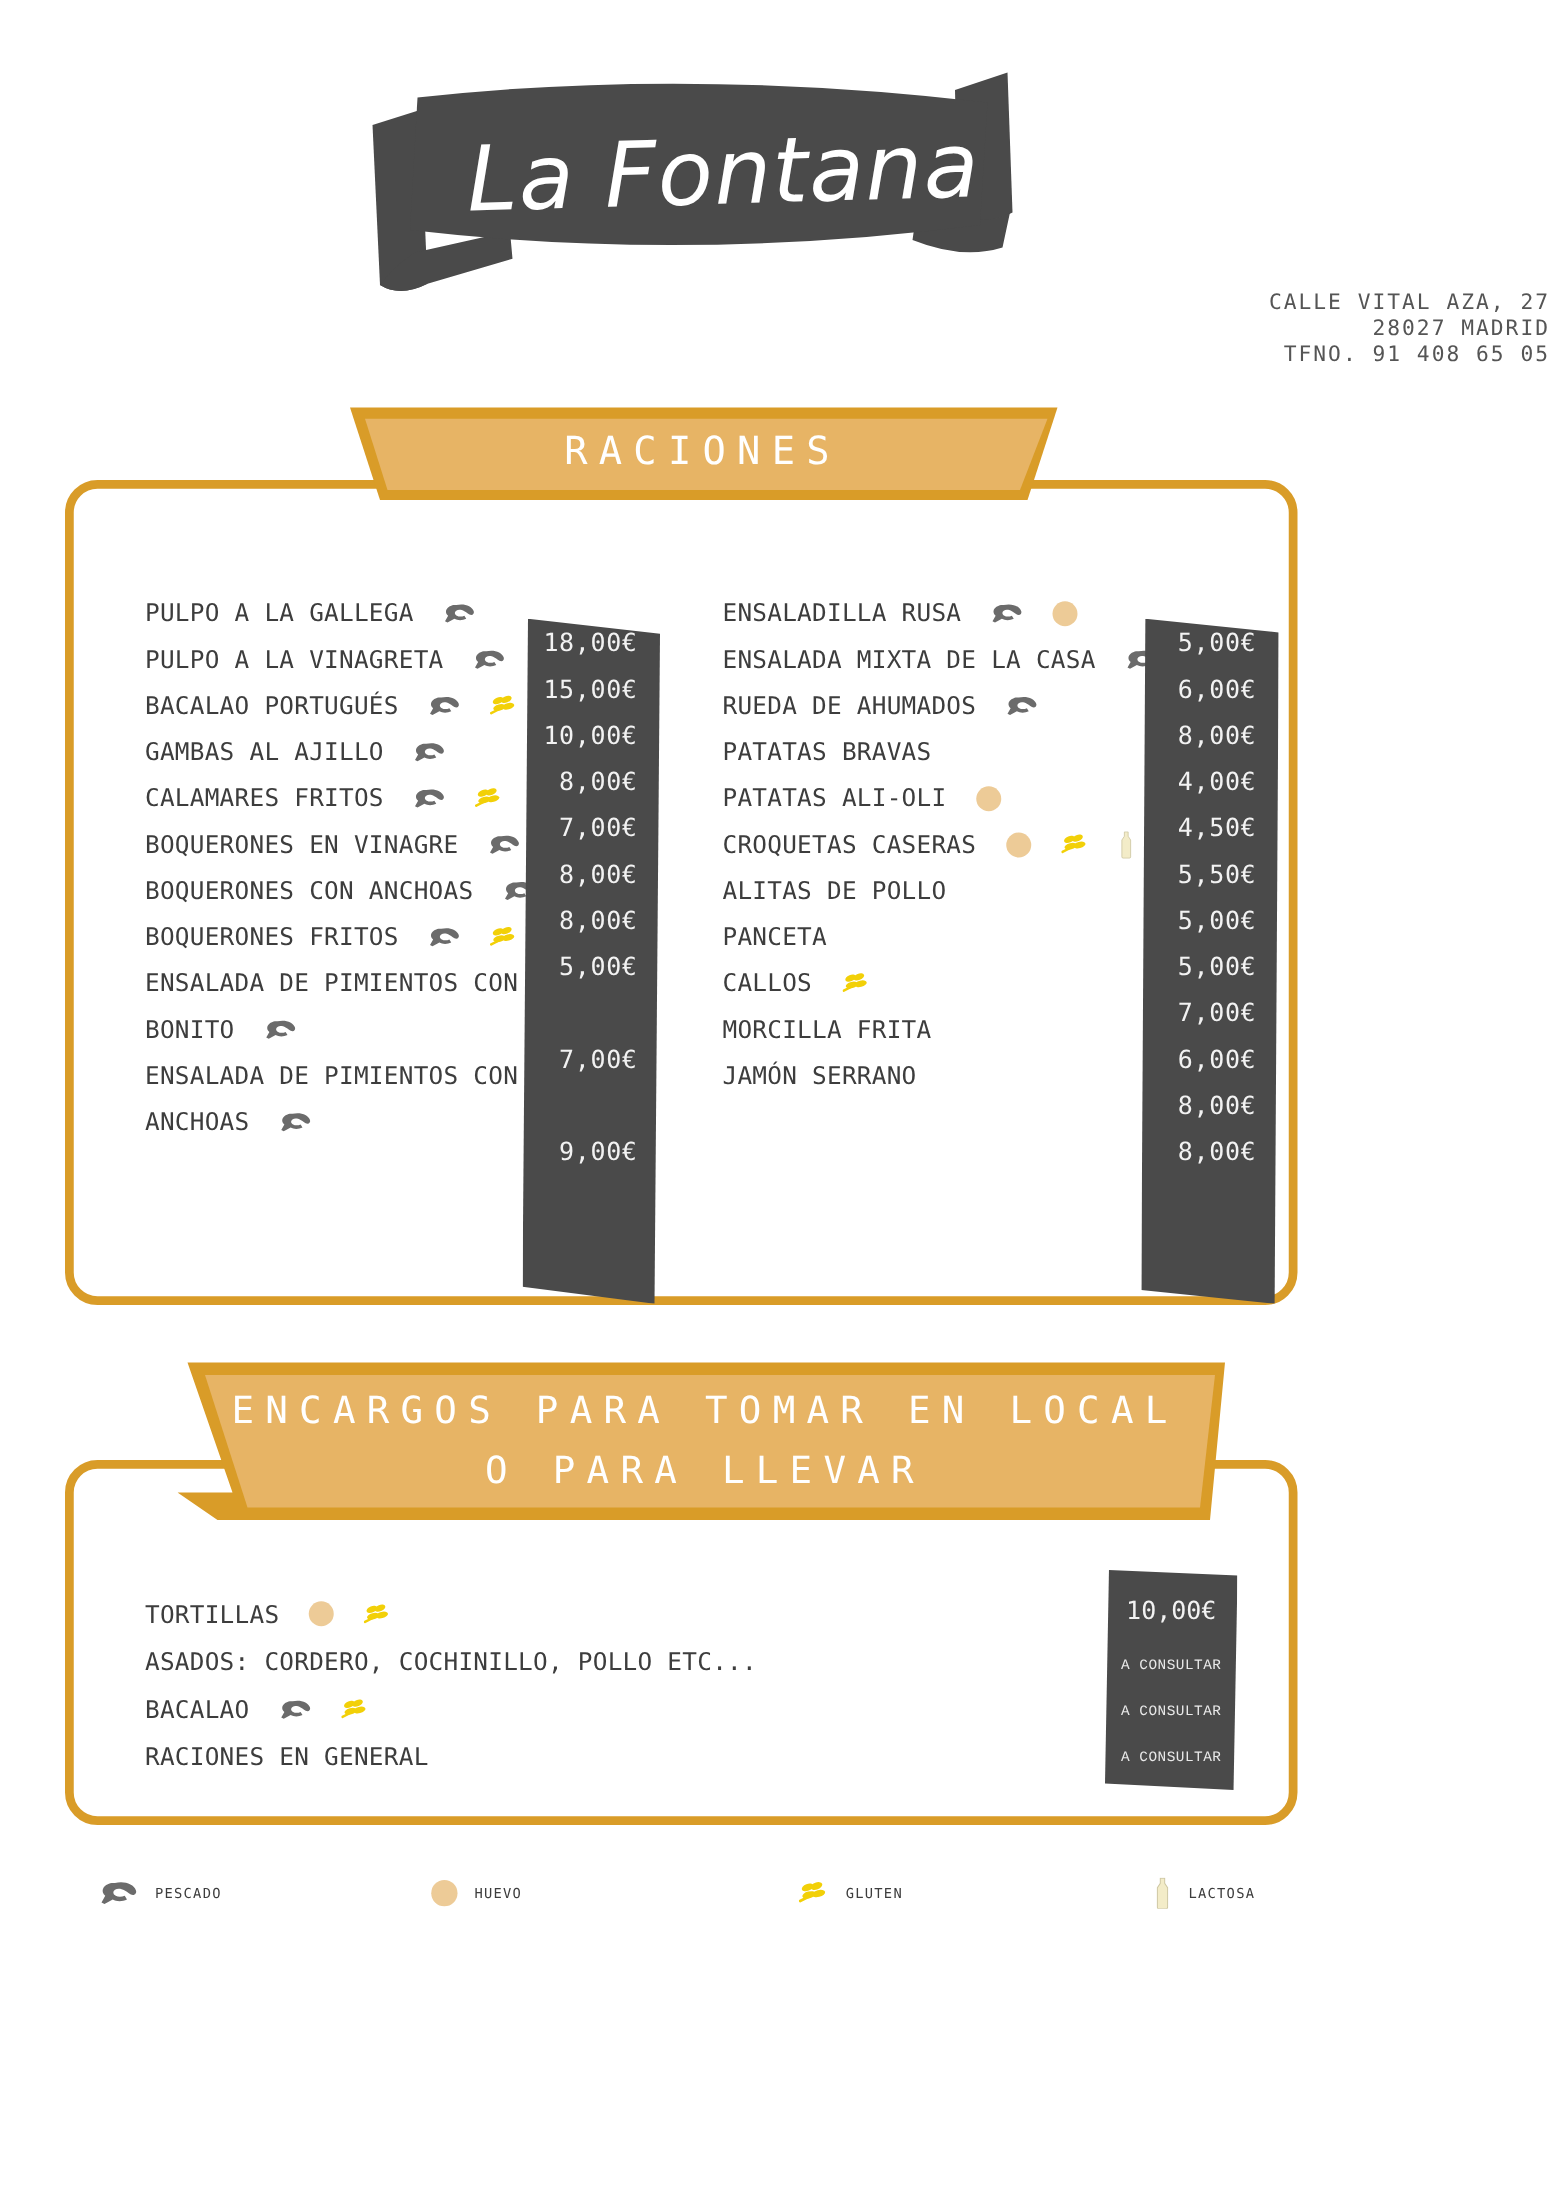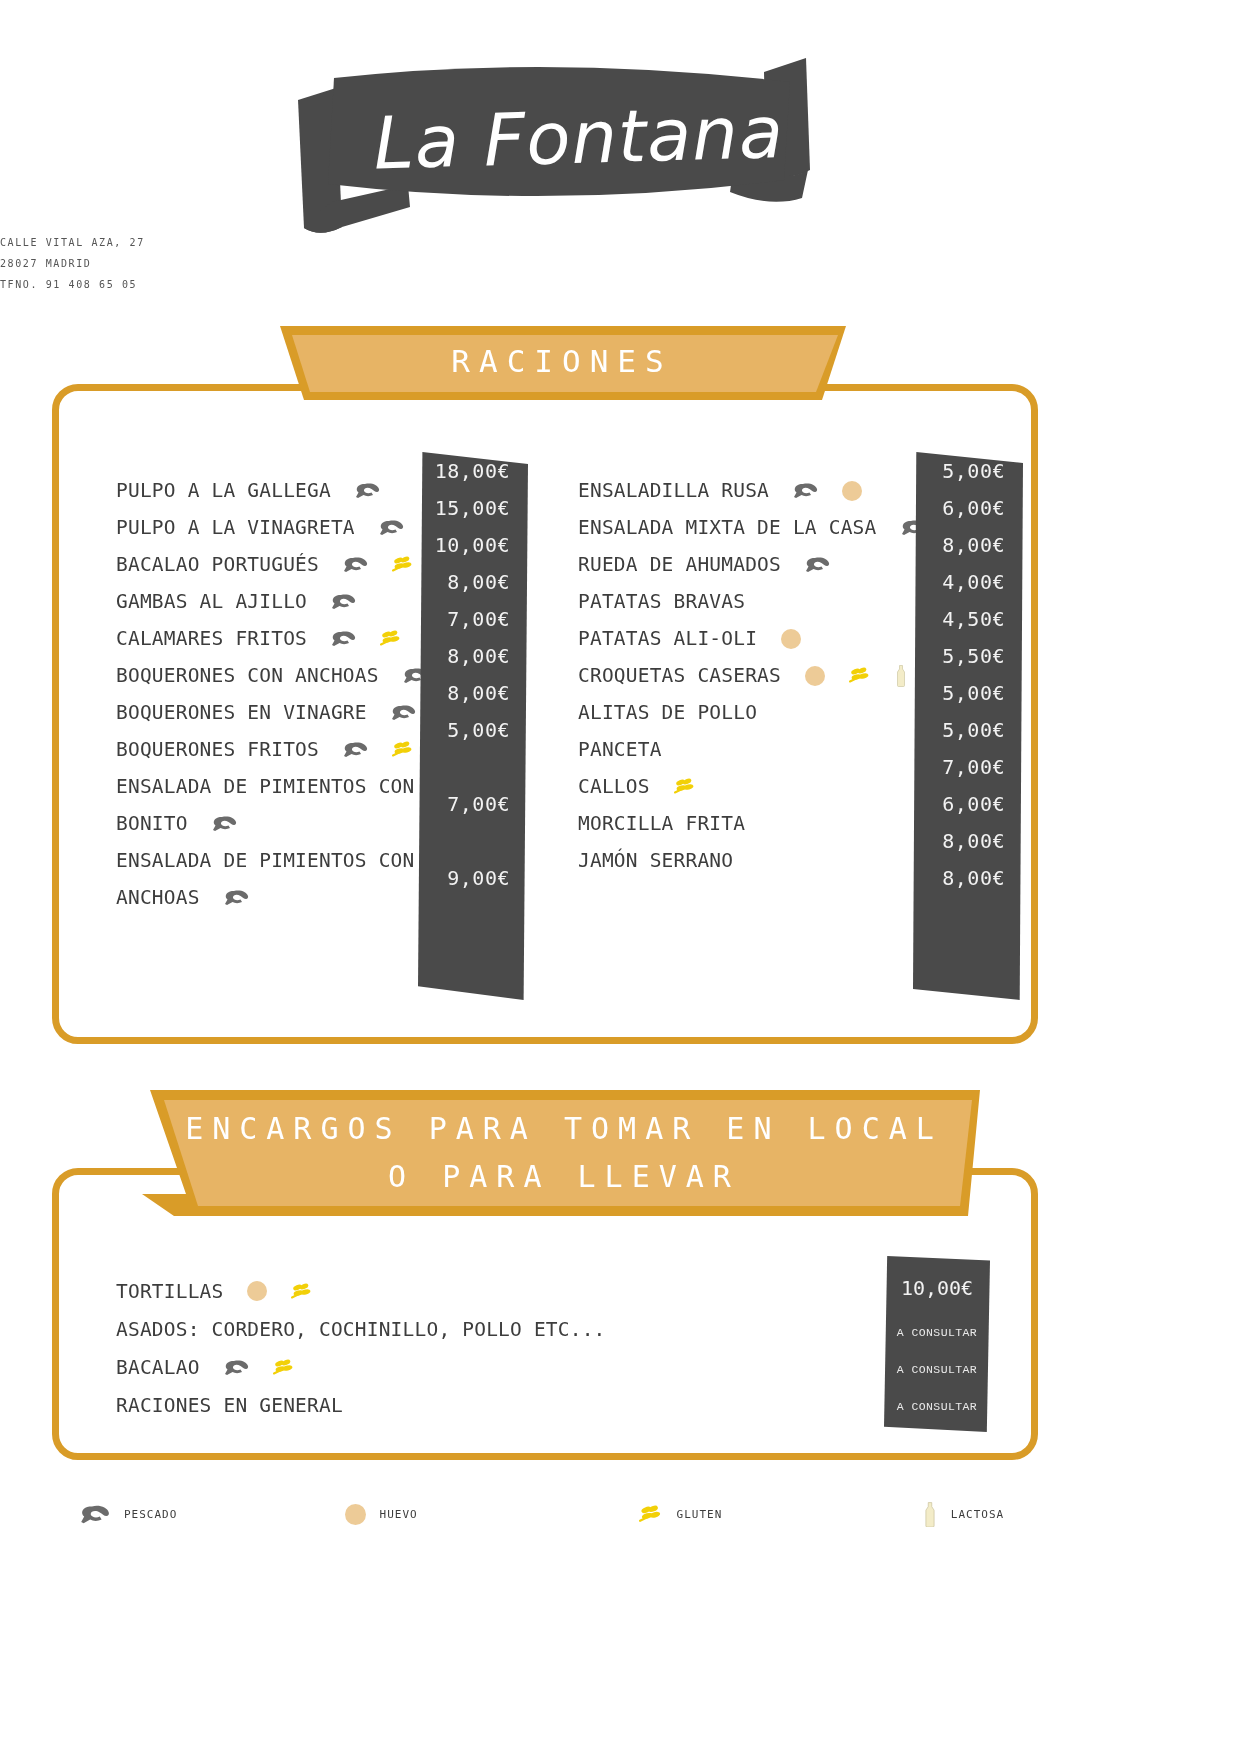--- a/index.html
+++ b/index.html
@@ -35,24 +35,24 @@
     font-weight:400;
     letter-spacing:1px;
     transform:rotate(-1.6deg);
     padding-bottom:14px;
     padding-left:18px;
     text-shadow:none;
   }
 
   #address-block {
     position:absolute; left:0; top:232px; width:1240px;
-    text-align:left;
+    text-align:right;
     color:#555555;
     font-family:"DejaVu Sans Mono","Liberation Mono",monospace;
-    font-size:10px;
+    font-size:17px;
     letter-spacing:1.6px;
     line-height:21px;
   }
   #address-block div { white-space:nowrap; }
 
   
   .banner-outer { position:absolute; }
   .banner-shape { position:absolute; inset:0; }
   .banner-label {
     position:absolute; inset:0;
@@ -106,20 +106,21 @@
   .ico svg { display:block; }
   .ico-fish   { width:25px; height:17px; }
   .ico-gluten { width:22px; height:17px; }
   .ico-egg    { width:20px; height:20px; border-radius:50%; background:var(--egg); }
   .ico-milk   { width:12px; height:22px; }
 
   
   .price-panel {
     position:absolute;
     background:var(--dark);
+    margin-top:43px;
   }
   #prices-left {
     left:418px; top:452px; width:110px; height:548px;
     clip-path:polygon(4% 0%, 100% 2.2%, 96% 100%, 0% 97.5%);
   }
   #prices-right {
     left:913px; top:452px; width:110px; height:548px;
     clip-path:polygon(3% 0%, 100% 2.0%, 97% 100%, 0% 98%);
   }
   .price-list { position:absolute; left:0; top:0; width:100%; }
@@ -276,29 +277,29 @@
         <svg viewBox="0 0 44 34">
           <ellipse cx="13" cy="9" rx="9" ry="5" transform="rotate(-22 13 9)" fill="#f2d008"></ellipse>
           <ellipse cx="26" cy="7" rx="9" ry="5" transform="rotate(-22 26 7)" fill="#f2d008"></ellipse>
           <ellipse cx="15" cy="20" rx="10" ry="5" transform="rotate(-14 15 20)" fill="#f2d008"></ellipse>
           <ellipse cx="29" cy="18" rx="10" ry="5" transform="rotate(-14 29 18)" fill="#f2d008"></ellipse>
           <path d="M2 29 L16 22" stroke="#f2d008" stroke-width="4" stroke-linecap="round" fill="none"></path>
         </svg>
       </span>
     </div>
     <div class="item">
+      <span class="item-name">BOQUERONES EN VINAGRE</span>
+      <span class="ico ico-fish">
+        <svg viewBox="0 0 50 34">
+          <path d="M20 4C32 1 45 5 48 14c1 3-1 6-4 6-4 0-7-4-11-6-5-3-10-3-13-1-3 2-3 6 1 8 3 2 8 2 12 0l3 5c-6 3-14 3-19 0L6 32 2 30l5-9C1 16 3 8 12 5c2-1 5-1 8-1z" fill="#6b6b6b"></path>
+        </svg>
+      </span>
+    </div>
+    <div class="item">
       <span class="item-name">BOQUERONES CON ANCHOAS</span>
-      <span class="ico ico-fish">
-        <svg viewBox="0 0 50 34">
-          <path d="M20 4C32 1 45 5 48 14c1 3-1 6-4 6-4 0-7-4-11-6-5-3-10-3-13-1-3 2-3 6 1 8 3 2 8 2 12 0l3 5c-6 3-14 3-19 0L6 32 2 30l5-9C1 16 3 8 12 5c2-1 5-1 8-1z" fill="#6b6b6b"></path>
-        </svg>
-      </span>
-    </div>
-    <div class="item">
-      <span class="item-name">BOQUERONES EN VINAGRE</span>
       <span class="ico ico-fish">
         <svg viewBox="0 0 50 34">
           <path d="M20 4C32 1 45 5 48 14c1 3-1 6-4 6-4 0-7-4-11-6-5-3-10-3-13-1-3 2-3 6 1 8 3 2 8 2 12 0l3 5c-6 3-14 3-19 0L6 32 2 30l5-9C1 16 3 8 12 5c2-1 5-1 8-1z" fill="#6b6b6b"></path>
         </svg>
       </span>
     </div>
     <div class="item">
       <span class="item-name">BOQUERONES FRITOS</span>
       <span class="ico ico-fish">
         <svg viewBox="0 0 50 34">

